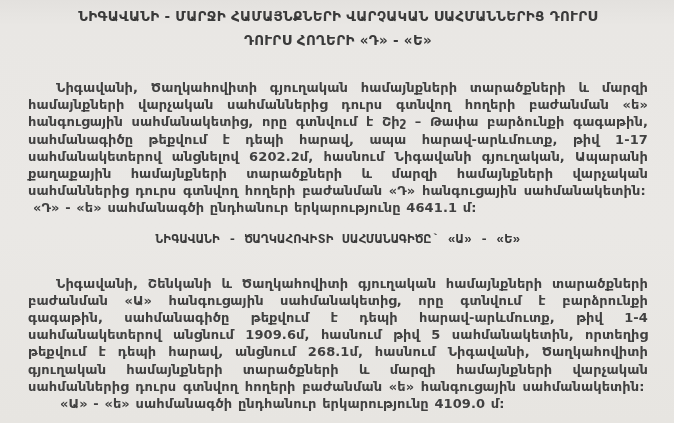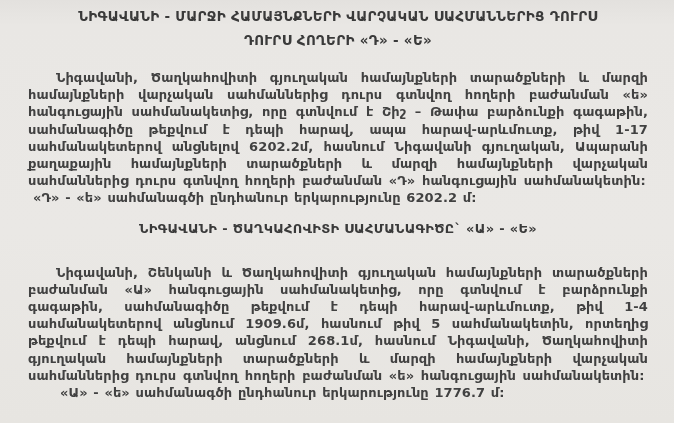--- a/index.html
+++ b/index.html
@@ -30,47 +30,48 @@
   .body-text {
     margin: 0;
     font-weight: bold;
     font-size: 13px;
     line-height: 17.2px;
     text-align: justify;
     letter-spacing: 0.1px;
     word-spacing: 2px;
     color: #414141;
   }
-  .para-first { margin-top: 18px; text-indent: 28px; }
+  .para-first { margin-top: 28px; text-indent: 28px; }
   .summary-line { text-align: left; word-spacing: 1px; }
   .summary-1 { padding-left: 5px; }
   .summary-2 { text-indent: 32px; }
   .heading-2 {
     margin-top: 14px;
     margin-bottom: 0;
     text-align: center;
     font-weight: bold;
     font-size: 13px;
     letter-spacing: 0.3px;
     color: #3a3a3a;
+    font-family: Liberation Mono, monospace;
   }
   .para-second { margin-top: 28px; text-indent: 28px; }
 </style>
 </head>
 <body>
 
 <div class="page">
 
   <div class="title">ՆԻԳԱՎԱՆԻ - ՄԱՐՋԻ ՀԱՄԱՅՆՔՆԵՐԻ ՎԱՐՉԱԿԱՆ ՍԱՀՄԱՆՆԵՐԻՑ ԴՈՒՐՍ</div>
 
   <div class="title second">ԴՈՒՐՍ ՀՈՂԵՐԻ  «Դ» - «Ե»</div>
 
   <p class="body-text para-first">Նիգավանի, Ծաղկահովիտի գյուղական համայնքների տարածքների և մարզի համայնքների վարչական սահմաններից դուրս գտնվող հողերի բաժանման «ե» հանգուցային սահմանակետից, որը գտնվում է Շիշ – Թափա բարձունքի գագաթին, սահմանագիծը թեքվում է դեպի հարավ, ապա հարավ-արևմուտք, թիվ 1-17 սահմանակետերով անցնելով 6202.2մ, հասնում Նիգավանի գյուղական, Ապարանի քաղաքային համայնքների տարածքների և մարզի համայնքների վարչական սահմաններից դուրս գտնվող հողերի բաժանման «Դ» հանգուցային սահմանակետին:</p>
 
-  <p class="body-text summary-line summary-1">«Դ» - «ե» սահմանագծի ընդհանուր երկարությունը 6202.2 մ:</p>
+  <p class="body-text summary-line summary-1">«Դ» - «ե» սահմանագծի ընդհանուր երկարությունը 4641.1 մ:</p>
 
   <div class="heading-2">ՆԻԳԱՎԱՆԻ - ԾԱՂԿԱՀՈՎԻՏԻ  ՍԱՀՄԱՆԱԳԻԾԸ` «Ա» - «Ե»</div>
 
   <p class="body-text para-second">Նիգավանի, Շենկանի և Ծաղկահովիտի գյուղական համայնքների տարածքների բաժանման «Ա» հանգուցային սահմանակետից, որը գտնվում է բարձրունքի գագաթին, սահմանագիծը թեքվում է դեպի հարավ-արևմուտք, թիվ 1-4 սահմանակետերով անցնում 1909.6մ, հասնում թիվ 5 սահմանակետին, որտեղից թեքվում է դեպի հարավ, անցնում 268.1մ, հասնում Նիգավանի, Ծաղկահովիտի գյուղական համայնքների տարածքների և մարզի համայնքների վարչական սահմաններից դուրս գտնվող հողերի բաժանման «ե» հանգուցային սահմանակետին:</p>
 
-  <p class="body-text summary-line summary-2">«Ա» - «ե» սահմանագծի ընդհանուր երկարությունը 1776.7 մ:</p>
+  <p class="body-text summary-line summary-2">«Ա» - «ե» սահմանագծի ընդհանուր երկարությունը 4109.0 մ:</p>
 
 </div>
 
 </body></html>

